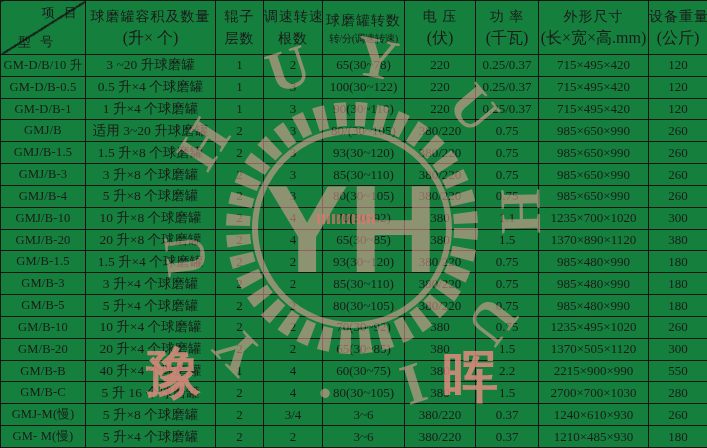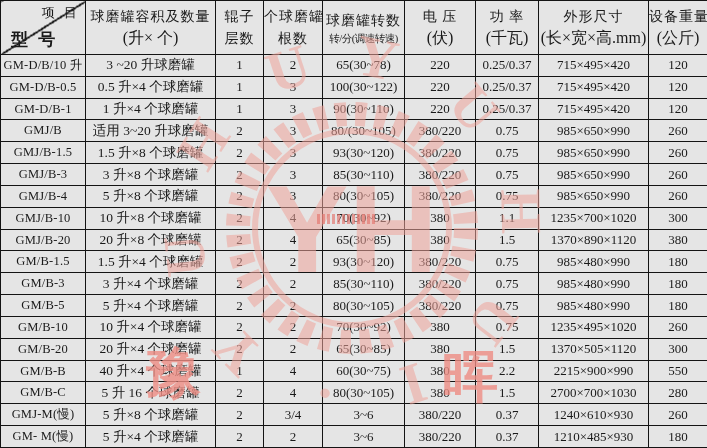--- a/index.html
+++ b/index.html
@@ -8,21 +8,21 @@
     width: 707px; height: 448px;
     background: #fdfdfd;
     overflow: hidden;
     font-family: "Liberation Serif", "DejaVu Serif", serif;
   }
   table#spec {
     position: absolute; left: 0; top: 0;
     width: 707px; height: 448px;
     border-collapse: collapse;
     table-layout: fixed;
-    background: #e5e5e5;
+    background: #15803d;
   }
   #spec td, #spec th {
     border: 1.6px solid #141414;
     padding: 0;
     text-align: center;
     vertical-align: middle;
     color: #1a1a1a;
     font-weight: normal;
     overflow: hidden;
     white-space: nowrap;
@@ -41,21 +41,21 @@
   .hdr-l1 { font-size: 14px; letter-spacing: 1px; line-height: 1.55; }
   .hdr-l2 { font-size: 16px; line-height: 1.3; }
   .hdr-l2.tight { font-size: 10.5px; letter-spacing: -0.5px; font-family: Liberation Serif, serif; }
   td.corner {
     position: relative;
     background-image: linear-gradient(to bottom right,
       transparent calc(50% - 0.9px), #141414 calc(50% - 0.9px),
       #141414 calc(50% + 0.9px), transparent calc(50% + 0.9px));
   }
   .corner-top { position: absolute; top: 3px; right: 5px; font-size: 13px; letter-spacing: 3px; }
-  .corner-bottom { position: absolute; bottom: 3px; left: 10px; font-size: 17px; letter-spacing: 3px; font-weight: bold; }
+  .corner-bottom { position: absolute; bottom: 3px; left: 17px; font-size: 13px; letter-spacing: 3px; }
   tbody td { font-size: 13px; }
   tbody td.model-col { font-size: 12.5px; letter-spacing: 0.2px; }
   tbody td.vol-col { font-size: 13.5px; }
   #watermark {
     position: absolute; left: 0; top: 0;
     width: 707px; height: 448px;
     pointer-events: none;
     z-index: 5;
   }
 </style>
@@ -84,21 +84,21 @@
         </td>
         <td>
           <div class="hdr-l1">球磨罐容积及数量</div>
           <div class="hdr-l2">(升× 个)</div>
         </td>
         <td>
           <div class="hdr-l1">辊子</div>
           <div class="hdr-l1">层数</div>
         </td>
         <td>
-          <div class="hdr-l1">个球磨罐</div>
+          <div class="hdr-l1">调速转速</div>
           <div class="hdr-l1">根数</div>
         </td>
         <td>
           <div class="hdr-l1">球磨罐转数</div>
           <div class="hdr-l2 tight">转/分(调速转速)</div>
         </td>
         <td>
           <div class="hdr-l1">电 压</div>
           <div class="hdr-l2">(伏)</div>
         </td>

